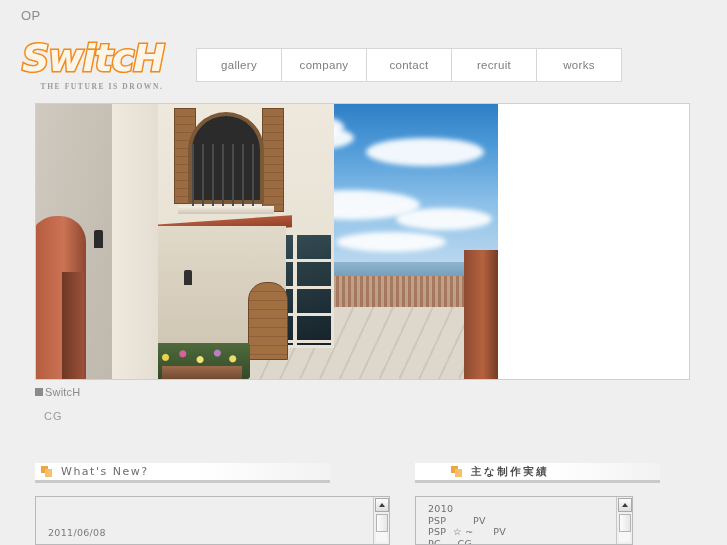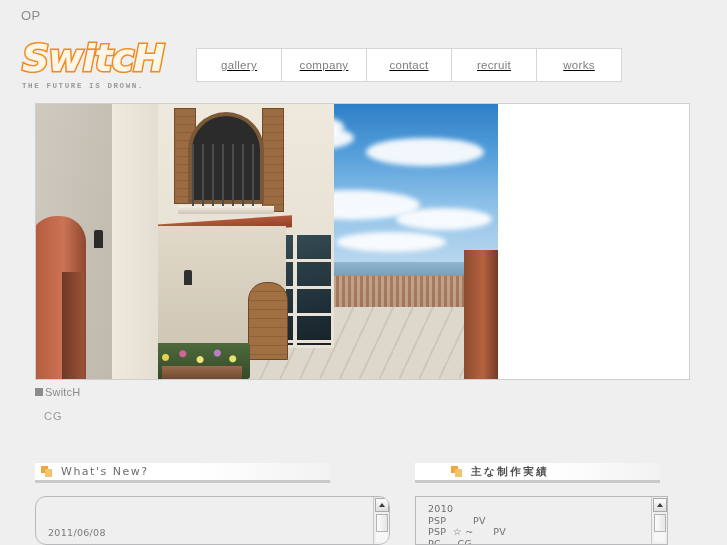--- a/index.html
+++ b/index.html
@@ -62,30 +62,30 @@
     white-space: nowrap;
   }
 
   .logo-tag {
     margin-top: 1px;
     font-size: 7.5px;
     font-weight: bold;
     letter-spacing: 1.6px;
     color: #9a9a9c;
     white-space: nowrap;
-    font-family: Liberation Mono, monospace;
+    font-family: Liberation Serif, serif;
+    text-align: center;
   }
 
   .nav {
     position: absolute;
     left: 196px;
     top: 15px;
     display: flex;
     height: 46px;
-    text-decoration: underline;
   }
 
   .nav-item {
     width: 86px;
     height: 34px;
     background: #ffffff;
     border: 1px solid #d6d6d8;
     margin-left: -1px;
     display: flex;
     align-items: center;
@@ -391,22 +391,22 @@
 
   
   .panel {
     position: absolute;
     top: 496px;
     height: 49px;
     background: #efeff0;
     border: 1px solid #b9b9bb;
     overflow: hidden;
   }
-  .panel.left  { left: 35px;  width: 355px; border-radius: 11px; }
-  .panel.right { left: 415px; width: 253px; }
+  .panel.left  { left: 35px;  width: 355px; }
+  .panel.right { left: 415px; width: 218px; }
 
   .panel-body {
     position: absolute;
     left: 0; top: 0;
     right: 17px; bottom: 0;
     padding: 6px 0 0 12px;
     font-size: 9.5px;
     color: #6f6f72;
     line-height: 11.5px;
     overflow: hidden;

